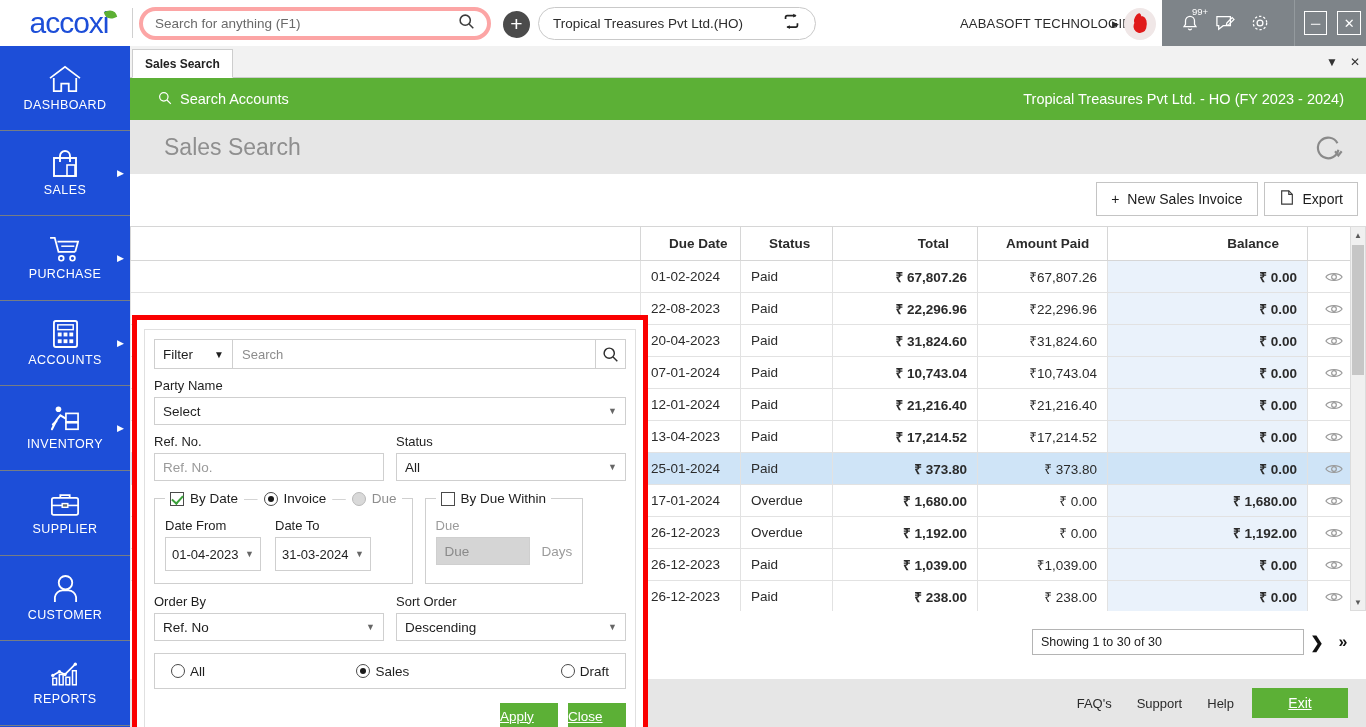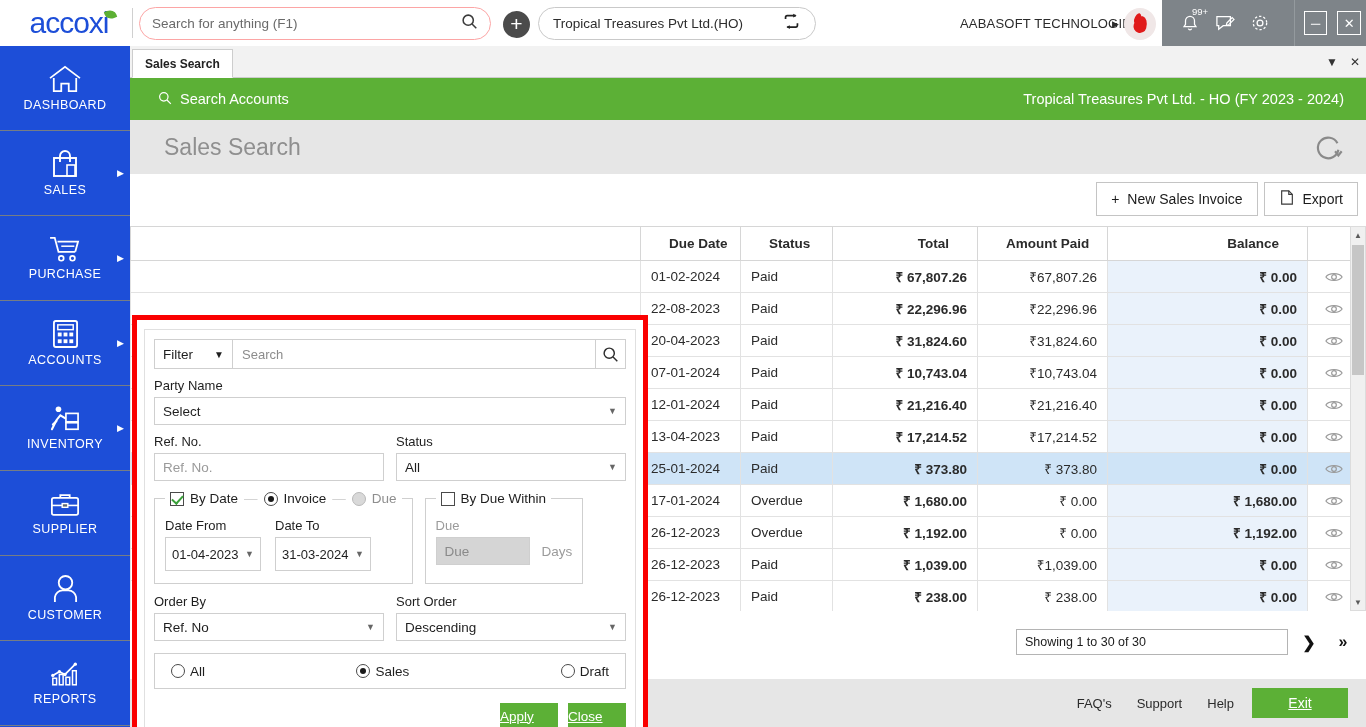--- a/index.html
+++ b/index.html
@@ -22,21 +22,21 @@
     font-family:"Liberation Sans", sans-serif;
   }
   .logo-leaf {
     position:absolute; right:14px; top:6px; width:11px; height:9px;
     background:#5cb034; border-radius:0 70% 0 70%; transform: rotate(-20deg);
   }
   .topbar-sep { position:absolute; left:132px; top:8px; width:1px; height:30px; background:#d0d0d0; }
 
   .global-search {
     position:absolute; left:139px; top:7px; width:352px; height:33px;
-    border:1px solid #fca5a5; border-radius:17px; background:#fff;
+    border:4px solid #fca5a5; border-radius:17px; background:#fff;
     display:flex; align-items:center; padding:0 12px;
   }
   .global-search input {
     flex:1; border:none; outline:none; font-size:13.5px; color:#444;
     font-family:"Liberation Sans", sans-serif; background:transparent;
   }
   .global-search input::placeholder { color:#6a6a6a; }
 
   .plus-btn {
     position:absolute; left:503px; top:11px; width:27px; height:27px; border-radius:50%;
@@ -148,21 +148,21 @@
   .vscroll { position:absolute; right:0; top:52px; width:16px; height:385px; background:#f0f0f0; border:1px solid #dcdcdc; }
   .vscroll .arw { height:16px; display:flex; align-items:center; justify-content:center; font-size:8px; color:#5a5a5a; }
   .vscroll .arw.bot { position:absolute; bottom:0; left:0; right:0; }
   .vscroll .thumb { position:absolute; top:18px; left:1px; right:1px; height:130px; background:#c6c6c6; }
 
   
   .legend { position:absolute; left:14px; bottom:48px; display:flex; align-items:center; gap:26px; font-size:13.5px; color:#1b1b1b; }
   .legend .sw { display:inline-block; width:15px; height:15px; margin-right:7px; vertical-align:-3px; }
 
   
-  .paging { position:absolute; right:10px; bottom:40px; display:flex; align-items:center; gap:8px; }
+  .paging { position:absolute; right:10px; bottom:40px; display:flex; align-items:center; gap:0; }
   .pagebox {
     width:272px; height:26px; border:1px solid #b4b4b4; background:#fff;
     font-size:12.5px; color:#1b1b1b; display:flex; align-items:center; padding:0 8px;
   }
   .pgbtn { width:26px; height:26px; display:flex; align-items:center; justify-content:center;
            font-size:16px; color:#111; cursor:pointer; font-weight:bold; background:#fff; }
 
   
   .footer { position:absolute; left:0; bottom:0; width:1236px; height:48px; background:#e6e6e6; display:flex; align-items:center; }
   .footer .brand { display:flex; align-items:center; gap:12px; margin-left:22px; }

